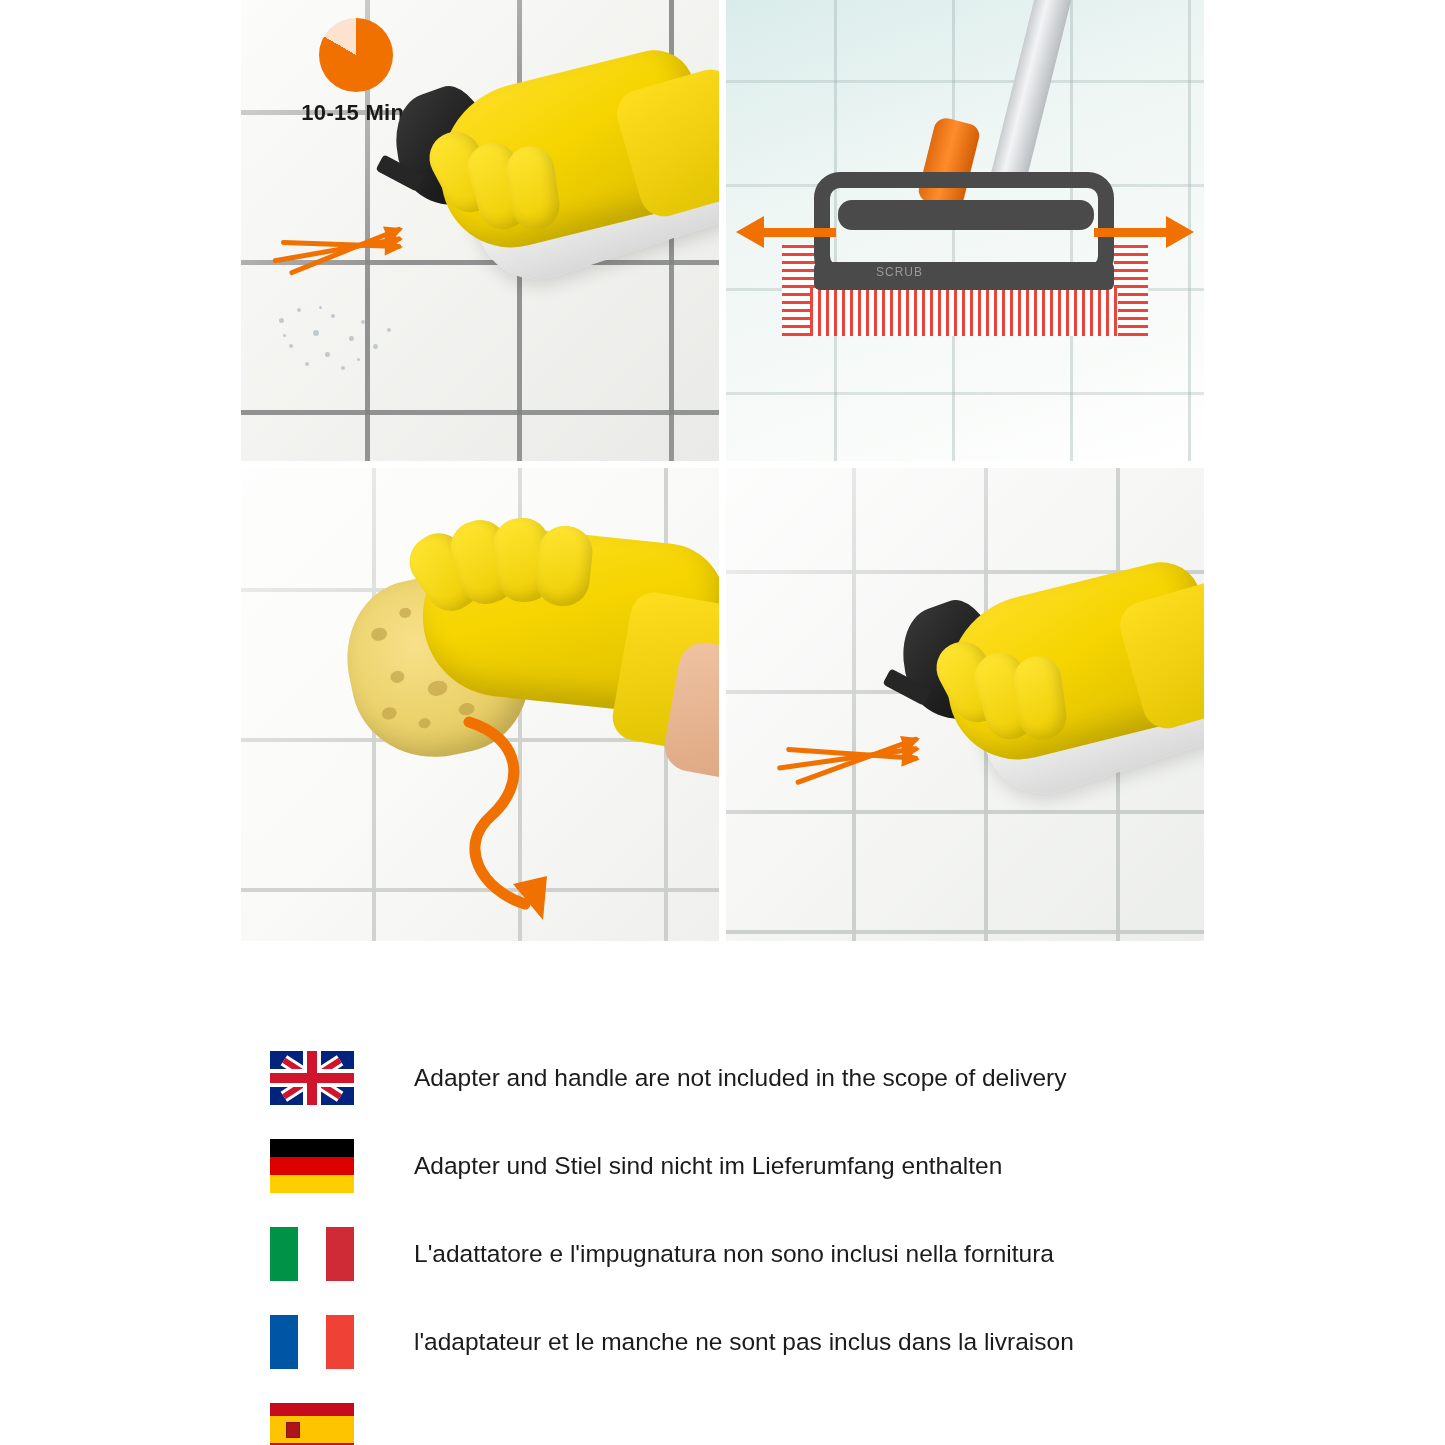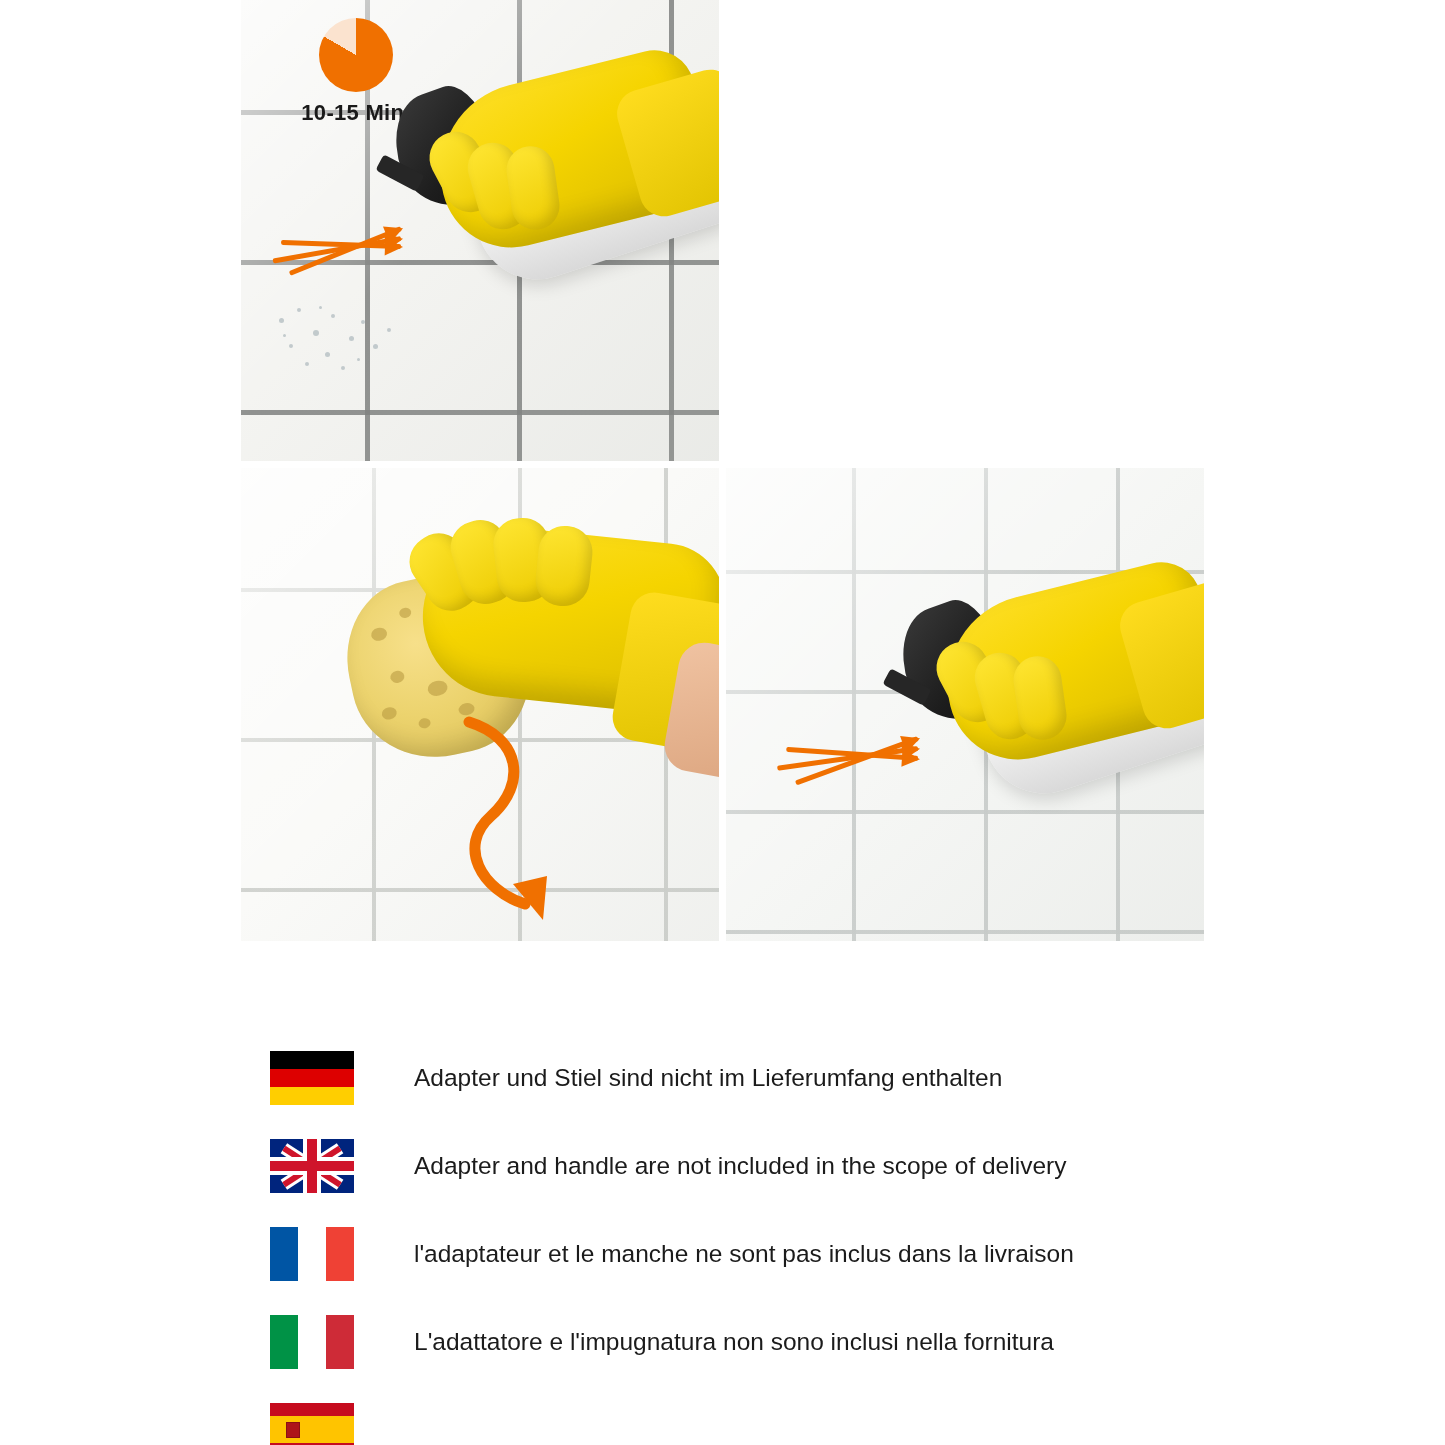--- a/index.html
+++ b/index.html
@@ -459,20 +459,41 @@
       </div>
     </div>
 
     <div class="hand hand-main" style="left:196px; top:72px; transform: rotate(-14deg);"></div>
     <div class="finger" style="left:196px; top:130px; width:52px; height:84px; transform: rotate(-28deg);"></div>
     <div class="finger" style="left:232px; top:142px; width:50px; height:88px; transform: rotate(-16deg);"></div>
     <div class="finger" style="left:268px; top:146px; width:48px; height:84px; transform: rotate(-8deg);"></div>
     <div class="cuff" style="left:386px; top:78px; width:120px; height:130px; transform: rotate(-16deg);"></div>
   </div>
 
+  <div class="cell tr">
+    <div class="tile-bg teal"></div>
+    <div class="tile-bg" style="background:none; background-image:
+        linear-gradient(to right, rgba(150,170,168,0.35) 0 3px, transparent 3px),
+        linear-gradient(to bottom, rgba(150,170,168,0.30) 0 3px, transparent 3px);
+        background-size:118px 104px; background-position:-10px -24px;"></div>
+
+    <div class="pole"></div>
+    <div class="pole-collar"></div>
+
+    <div class="bristles side left"></div>
+    <div class="bristles side right"></div>
+    <div class="bristles"></div>
+    <div class="brush-plate"></div>
+    <div class="brush-frame"></div>
+    <div class="brush-wave"></div>
+    <div class="brush-brand">SCRUB</div>
+
+    <div class="dir-arrow left"></div>
+    <div class="dir-arrow right"></div>
+  </div>
 
   <div class="cell bl">
     <div class="tile-bg light-grout"></div>
     <div class="sheen"></div>
 
     <div class="sponge">
       <div class="pore" style="left:30px;  top:40px;  width:16px; height:13px;"></div>
       <div class="pore" style="left:62px;  top:26px;  width:12px; height:10px;"></div>
       <div class="pore" style="left:92px;  top:56px;  width:18px; height:14px;"></div>
       <div class="pore" style="left:40px;  top:86px;  width:14px; height:12px;"></div>
@@ -521,45 +542,45 @@
     <div class="finger" style="left:218px; top:172px; width:52px; height:84px; transform: rotate(-28deg);"></div>
     <div class="finger" style="left:254px; top:184px; width:50px; height:88px; transform: rotate(-16deg);"></div>
     <div class="finger" style="left:290px; top:188px; width:48px; height:84px; transform: rotate(-8deg);"></div>
     <div class="cuff" style="left:404px; top:122px; width:120px; height:130px; transform: rotate(-16deg);"></div>
   </div>
 </div>
 
 <div class="legend">
 
   <div class="legend-row">
-    <div class="flag de"></div>
-    <div class="legend-text">Adapter und Stiel sind nicht im Lieferumfang enthalten</div>
-  </div>
-
-  <div class="legend-row">
     <div class="flag gb">
       <div class="d1"></div>
         <div class="d2"></div>
       <div class="d1r"></div>
         <div class="d2r"></div>
       <div class="cw-h"></div>
         <div class="cw-v"></div>
       <div class="cr-h"></div>
         <div class="cr-v"></div>
     </div>
     <div class="legend-text">Adapter and handle are not included in the scope of delivery</div>
   </div>
 
   <div class="legend-row">
-    <div class="flag fr"></div>
-    <div class="legend-text">l'adaptateur et le manche ne sont pas inclus dans la livraison</div>
+    <div class="flag de"></div>
+    <div class="legend-text">Adapter und Stiel sind nicht im Lieferumfang enthalten</div>
   </div>
 
   <div class="legend-row">
     <div class="flag it"></div>
     <div class="legend-text">L'adattatore e l'impugnatura non sono inclusi nella fornitura</div>
   </div>
 
   <div class="legend-row">
+    <div class="flag fr"></div>
+    <div class="legend-text">l'adaptateur et le manche ne sont pas inclus dans la livraison</div>
+  </div>
+
+  <div class="legend-row">
     <div class="flag es"></div>
   </div>
 
 </div>
 
 </body></html>

